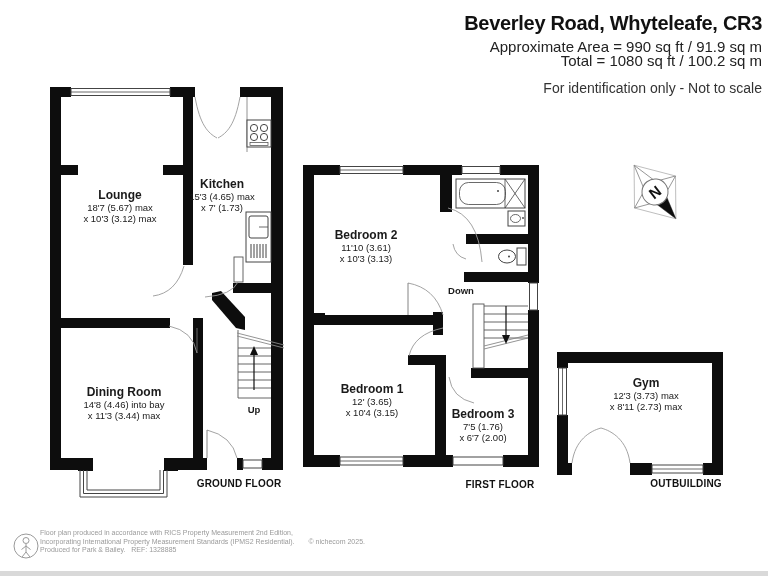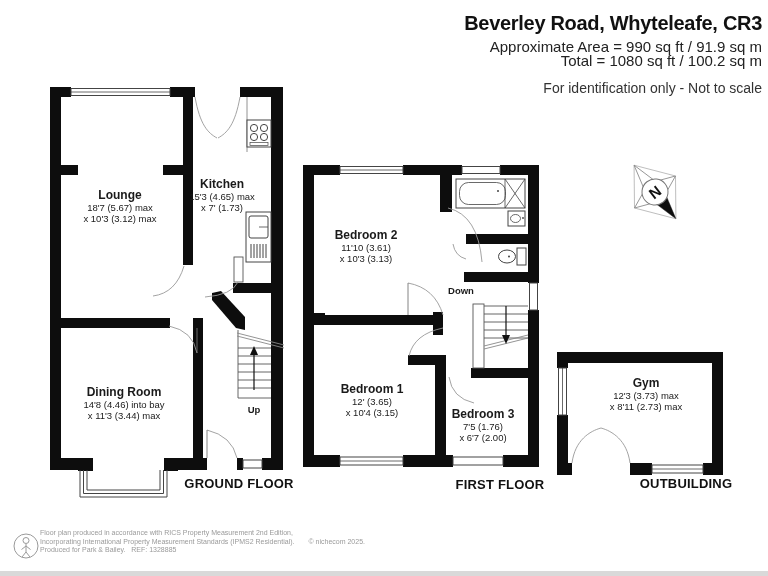--- a/index.html
+++ b/index.html
@@ -11,21 +11,21 @@
   #header{position:absolute;top:12px;right:6px;text-align:right;}
   #title{font-size:20px;font-weight:bold;letter-spacing:-0.3px;color:#111;}
   .area-line{font-size:15px;line-height:14px;color:#222;}
   #area-block{margin-top:5px;}
   #disclaimer{font-size:14px;color:#333;margin-top:12px;}
   
   .room-label{position:absolute;transform:translate(-50%,-50%);text-align:center;
               font-size:9.5px;line-height:11.5px;color:#1a1a1a;white-space:nowrap;}
   .room-name{font-weight:bold;font-size:12px;}
   .floor-label{position:absolute;transform:translate(-50%,-50%);font-weight:bold;
-               font-size:13px;color:#111;white-space:nowrap;letter-spacing:0.2px;text-align:center;}
+               font-size:10px;color:#111;white-space:nowrap;letter-spacing:0.2px;text-align:center;}
   .stair-label{position:absolute;transform:translate(-50%,-50%);font-weight:bold;
                font-size:9.5px;color:#1a1a1a;}
   
   #footer{position:absolute;left:40px;top:529px;color:#9a9a9a;font-size:7px;line-height:8.6px;}
   .footer-line{white-space:pre;}
   .copyright{margin-left:14px;}
   #bottom-bar{position:absolute;left:0;bottom:0;width:768px;height:5px;background:#d9d9d9;}
 </style>
 </head>
 <body>

